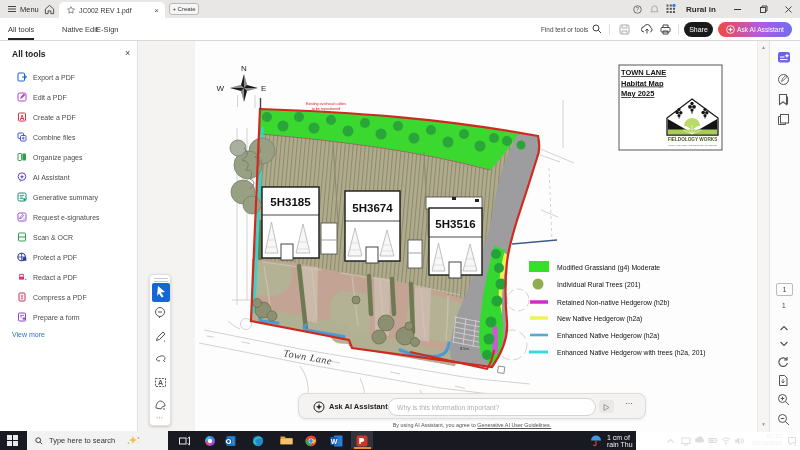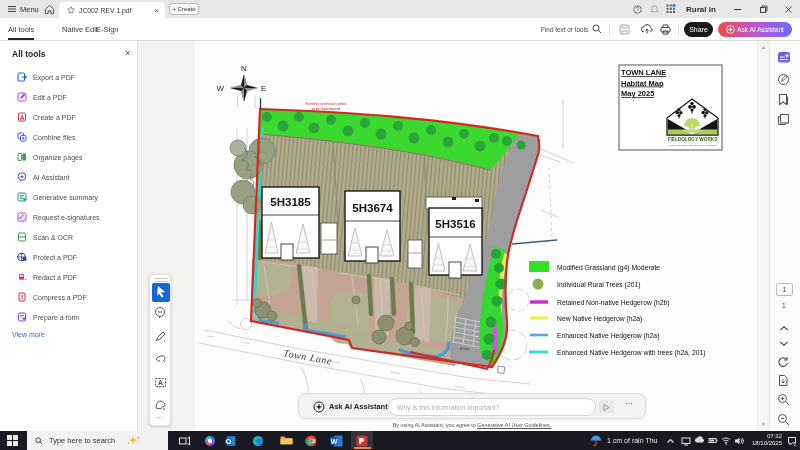--- a/index.html
+++ b/index.html
@@ -32,21 +32,21 @@
 
   
   #qtool { position:absolute; left:149px; top:233px; width:22px; height:152px; background:#fff; border:1px solid #e0e0e0; border-radius:4px; box-shadow:0 1px 3px rgba(0,0,0,.18); }
 
   
   #aibar { position:absolute; left:298px; top:352px; width:348px; height:26px; background:#f4f3f1; border:1px solid #dcdcda; border-radius:8px; box-shadow:0 1px 3px rgba(0,0,0,.08); }
   #aiinput { position:absolute; left:89px; top:4px; width:208px; height:18px; background:#fff; border:1px solid #d4d4d4; border-radius:9px; font-size:6.8px; color:#b0b0b0; display:flex; align-items:center; padding-left:8px; }
   #disc { position:absolute; left:298px; top:381px; width:348px; text-align:center; font-size:5.4px; color:#555; }
 
   
-  #taskbar { position:absolute; left:0; top:431px; width:800px; height:19px; background:#191921; }
+  #taskbar { position:absolute; left:0; top:431px; width:636px; height:19px; background:#191921; }
   .task { position:absolute; top:0; height:19px; display:flex; align-items:center; }
 </style>
 </head>
 <body>
 <div id="stage">
 
   <div id="titlebar">
     <div class="tb-item" style="left:8px;">
       <svg width="8" height="8" viewBox="0 0 8 8">
           <path d="M0 1.5h8M0 4h8M0 6.5h8" stroke="#444" stroke-width="1.1"></path>

